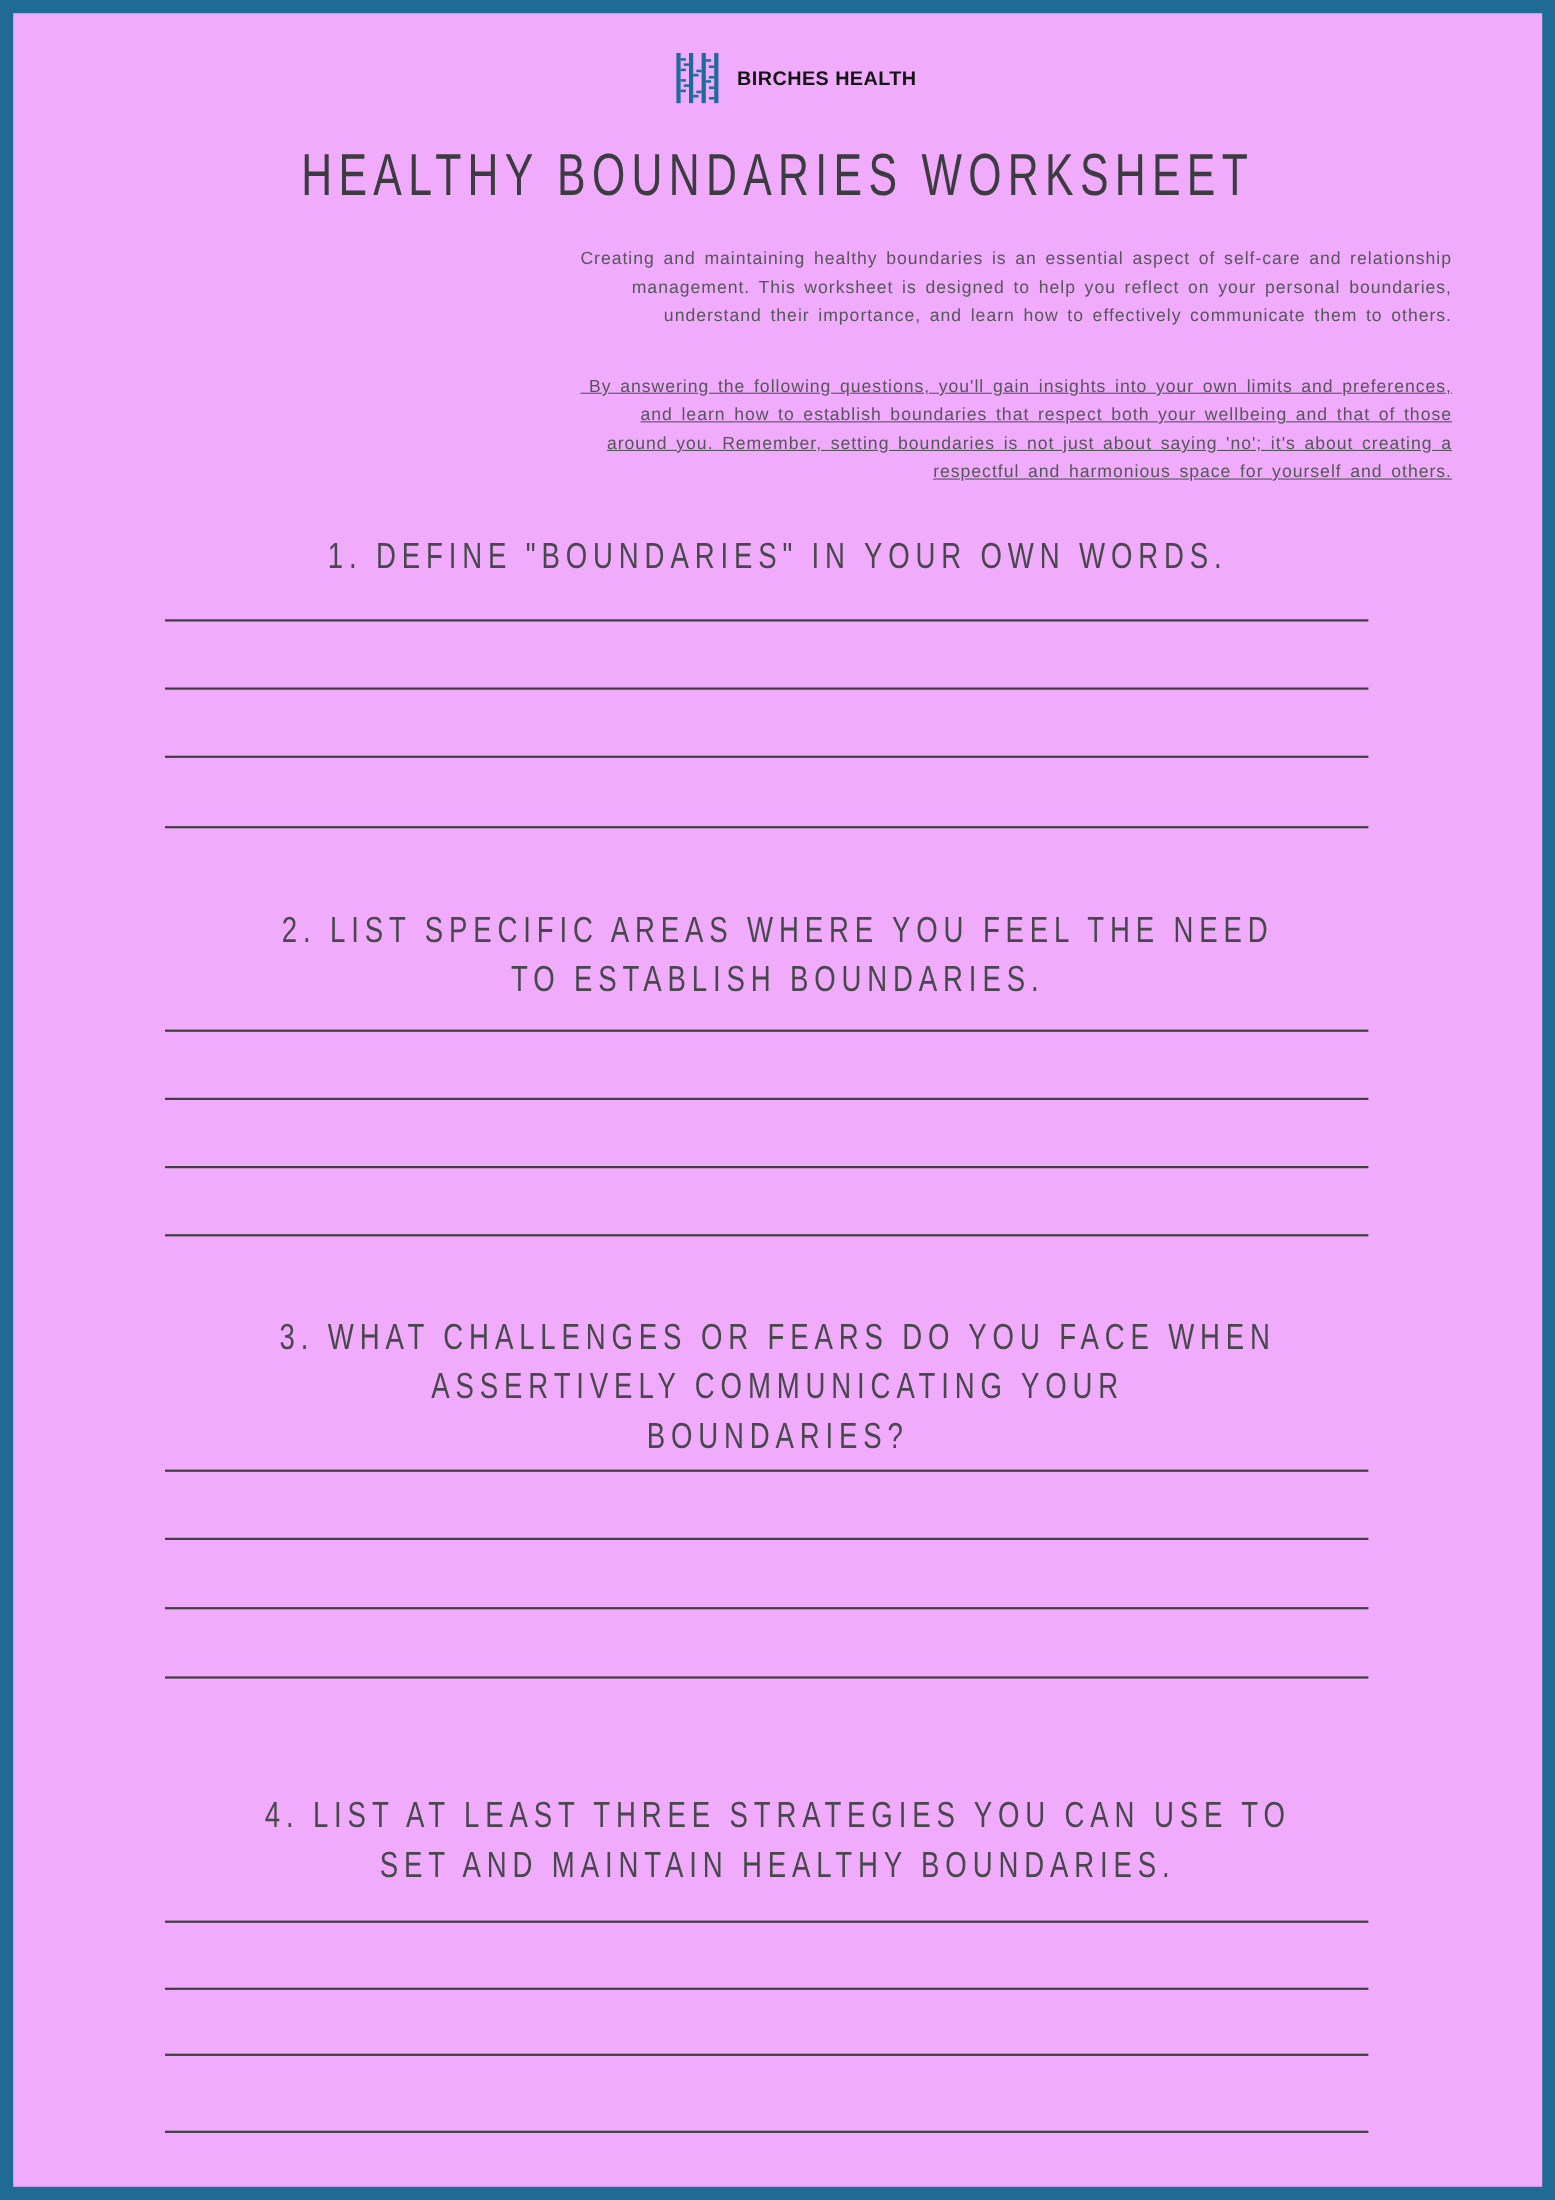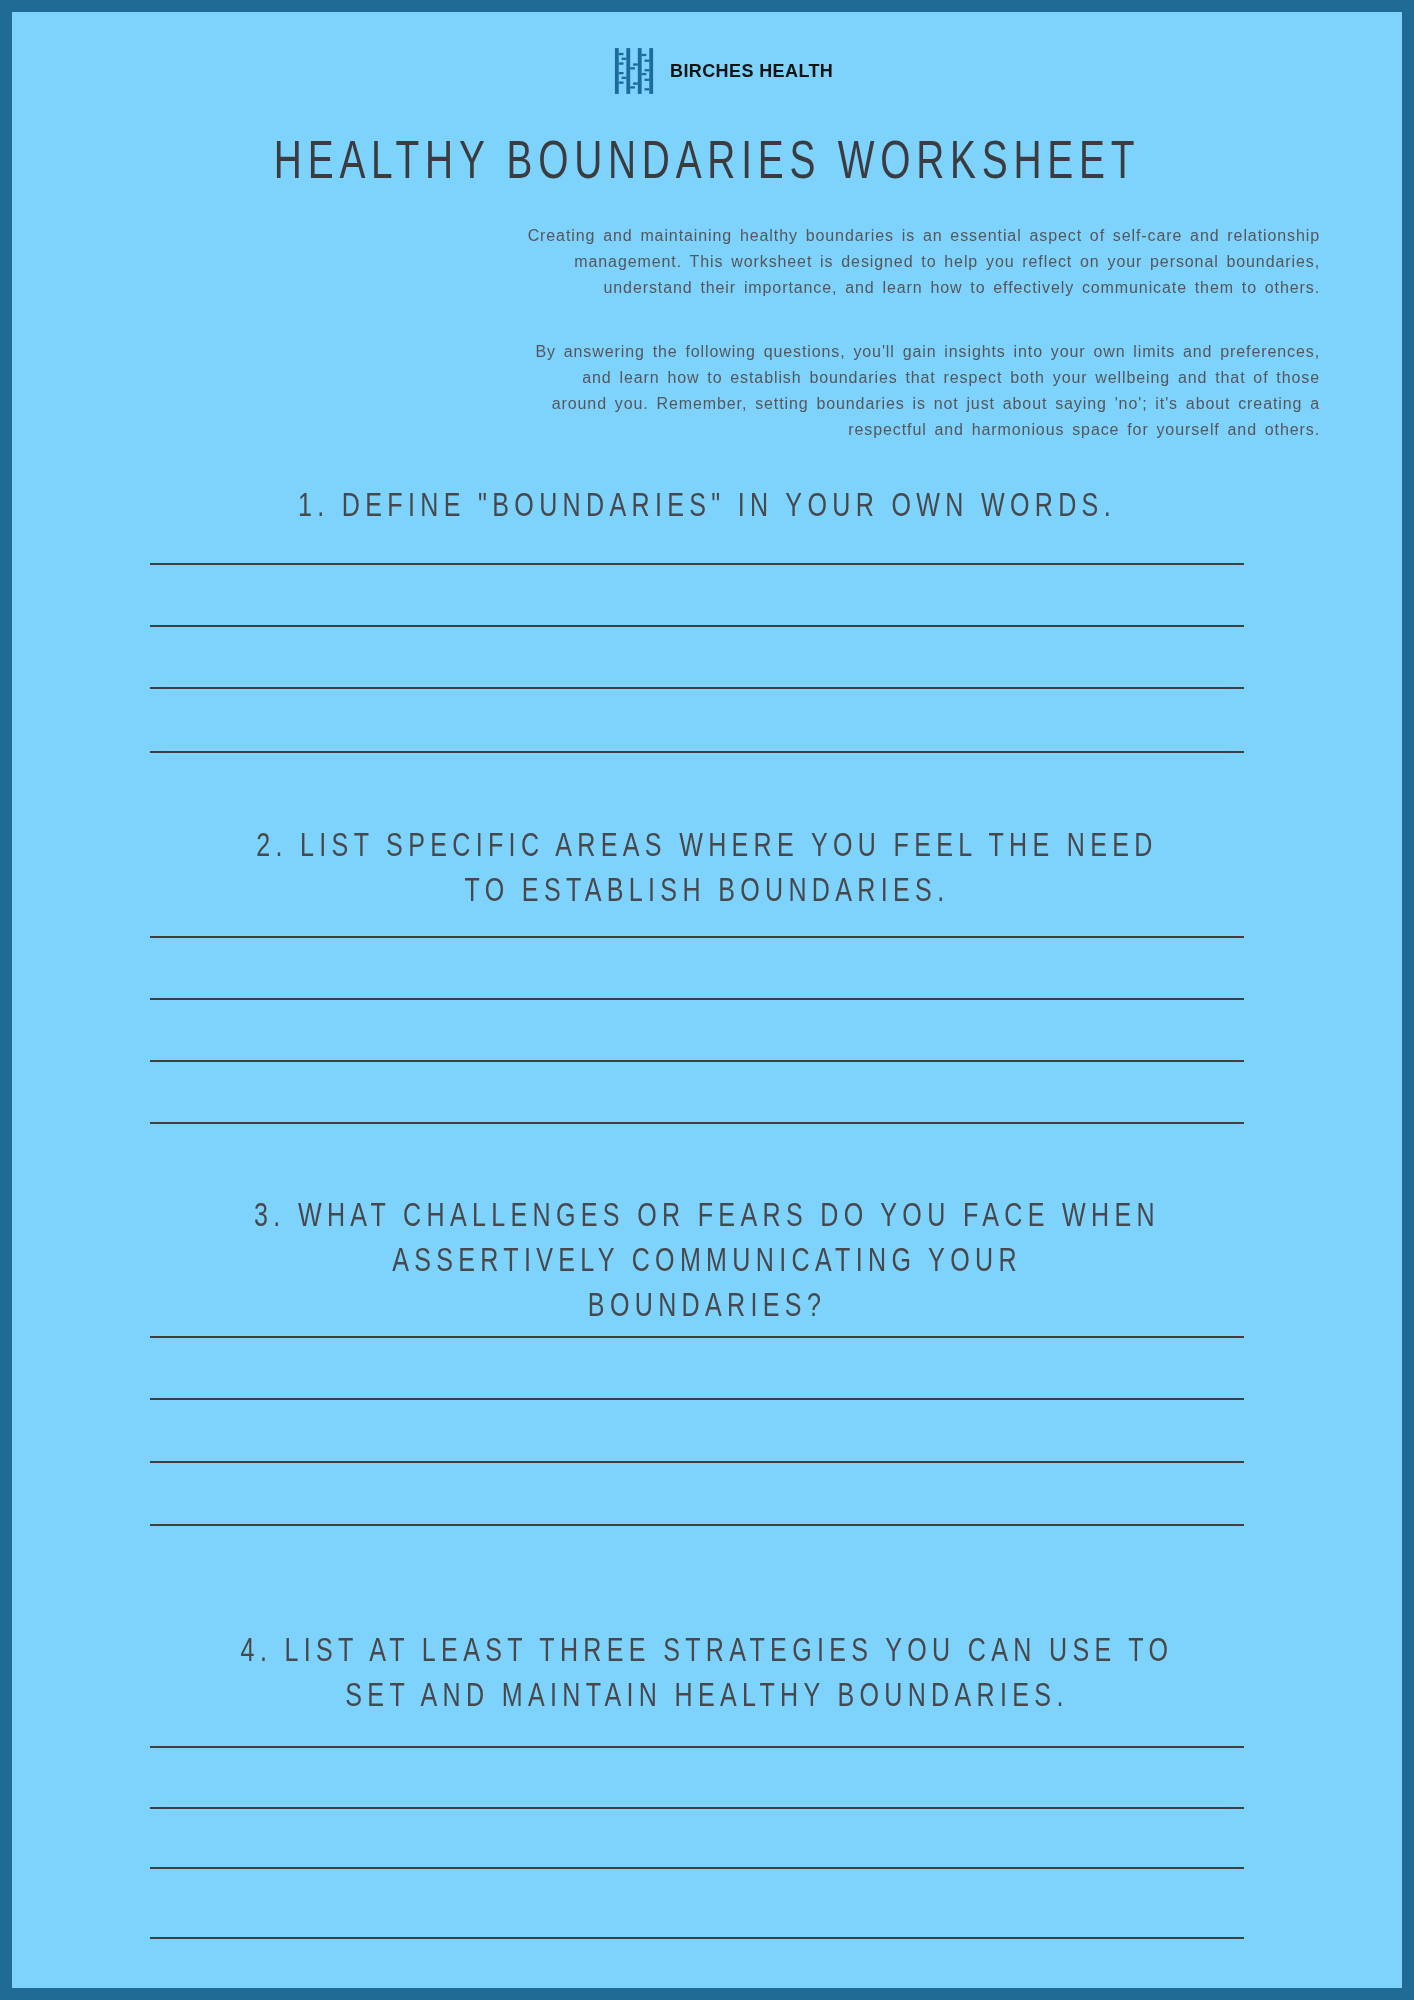--- a/index.html
+++ b/index.html
@@ -1,21 +1,21 @@
 <!DOCTYPE html>
 <html><head>
 <meta charset="utf-8">
 <style>
   html,body{margin:0;padding:0;background:#ffffff;}
   .page{
     position:relative;
     width:1414px;height:2000px;
     box-sizing:border-box;
     border:12px solid #206a96;
-    background:#7dd3fc;
+    background:#f0abfc;
     font-family:"Liberation Sans", sans-serif;
     overflow:hidden;
   }
   .logo{
     position:absolute;left:601px;top:36px;
     display:flex;align-items:center;gap:15px;
   }
   .logo svg{display:block;}
   .brand-name{
     font-size:18px;font-weight:600;letter-spacing:0.4px;
@@ -31,21 +31,21 @@
   }
   .para{
     position:absolute;left:98px;width:1210px;
     font-size:16px;line-height:26px;
     letter-spacing:0.9px;word-spacing:2.5px;
     color:#56565a;
     white-space:pre-line;
     text-align:right;
   }
   .para-1{top:195px;}
-  .para-2{top:311px;}
+  .para-2{top:311px;text-decoration:underline;}
   .qheading{
     position:absolute;left:0;width:1390px;
     text-align:center;
     font-size:33px;line-height:45px;font-weight:400;
     letter-spacing:7px;color:#48484c;
     transform:scaleX(0.76);transform-origin:50% 50%;
     white-space:pre-line;
   }
   .qheading-1{top:443px;}
   .qheading-2{top:783px;}

